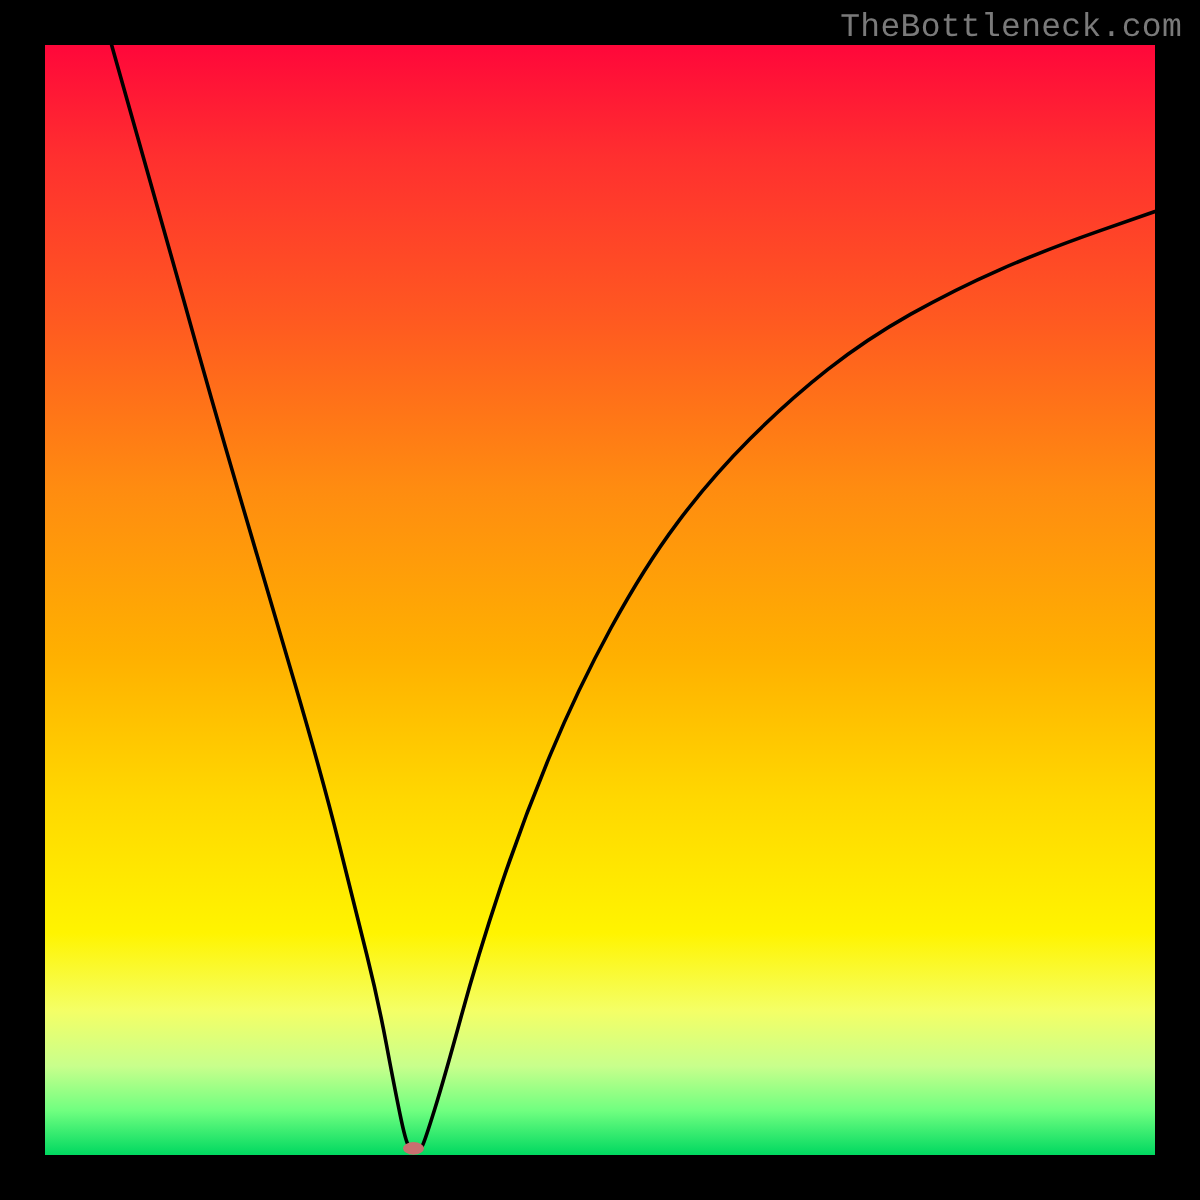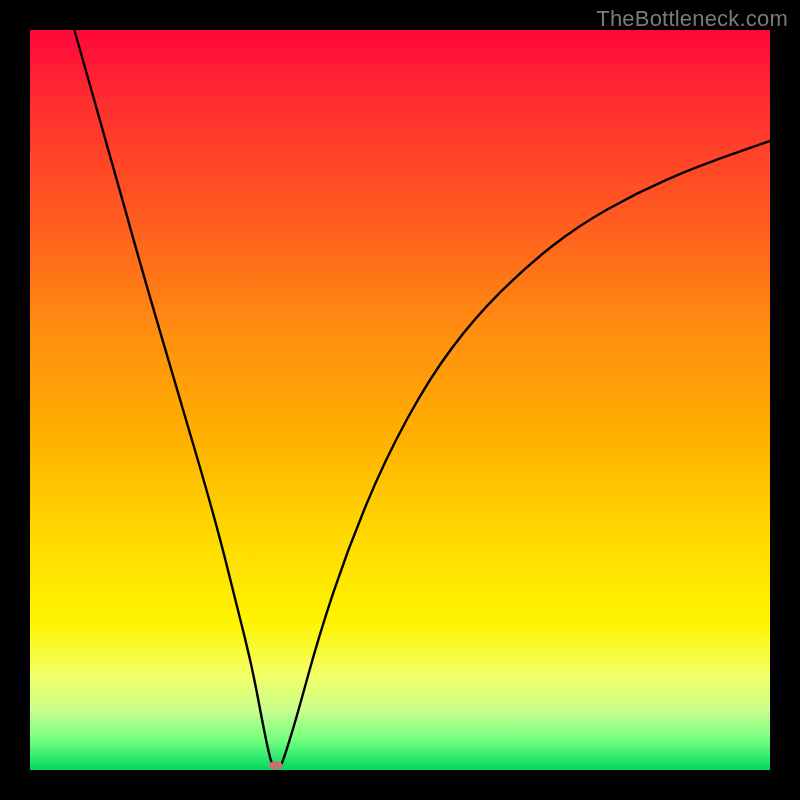--- a/index.html
+++ b/index.html
@@ -34,21 +34,21 @@
     left: 0;
     top: 0;
     width: 740px;
     height: 740px;
     overflow: visible;
   }
   .watermark {
     position: absolute;
     top: 6px;
     right: 12px;
-    font-family: Liberation Sans, sans-serif;
+    font-family: Liberation Mono, monospace;
     font-size: 22px;
     color: #7a7a7a;
     font-weight: 500;
     letter-spacing: 0.2px;
   }
 </style>
 </head>
 <body>
 
 <div class="frame">

